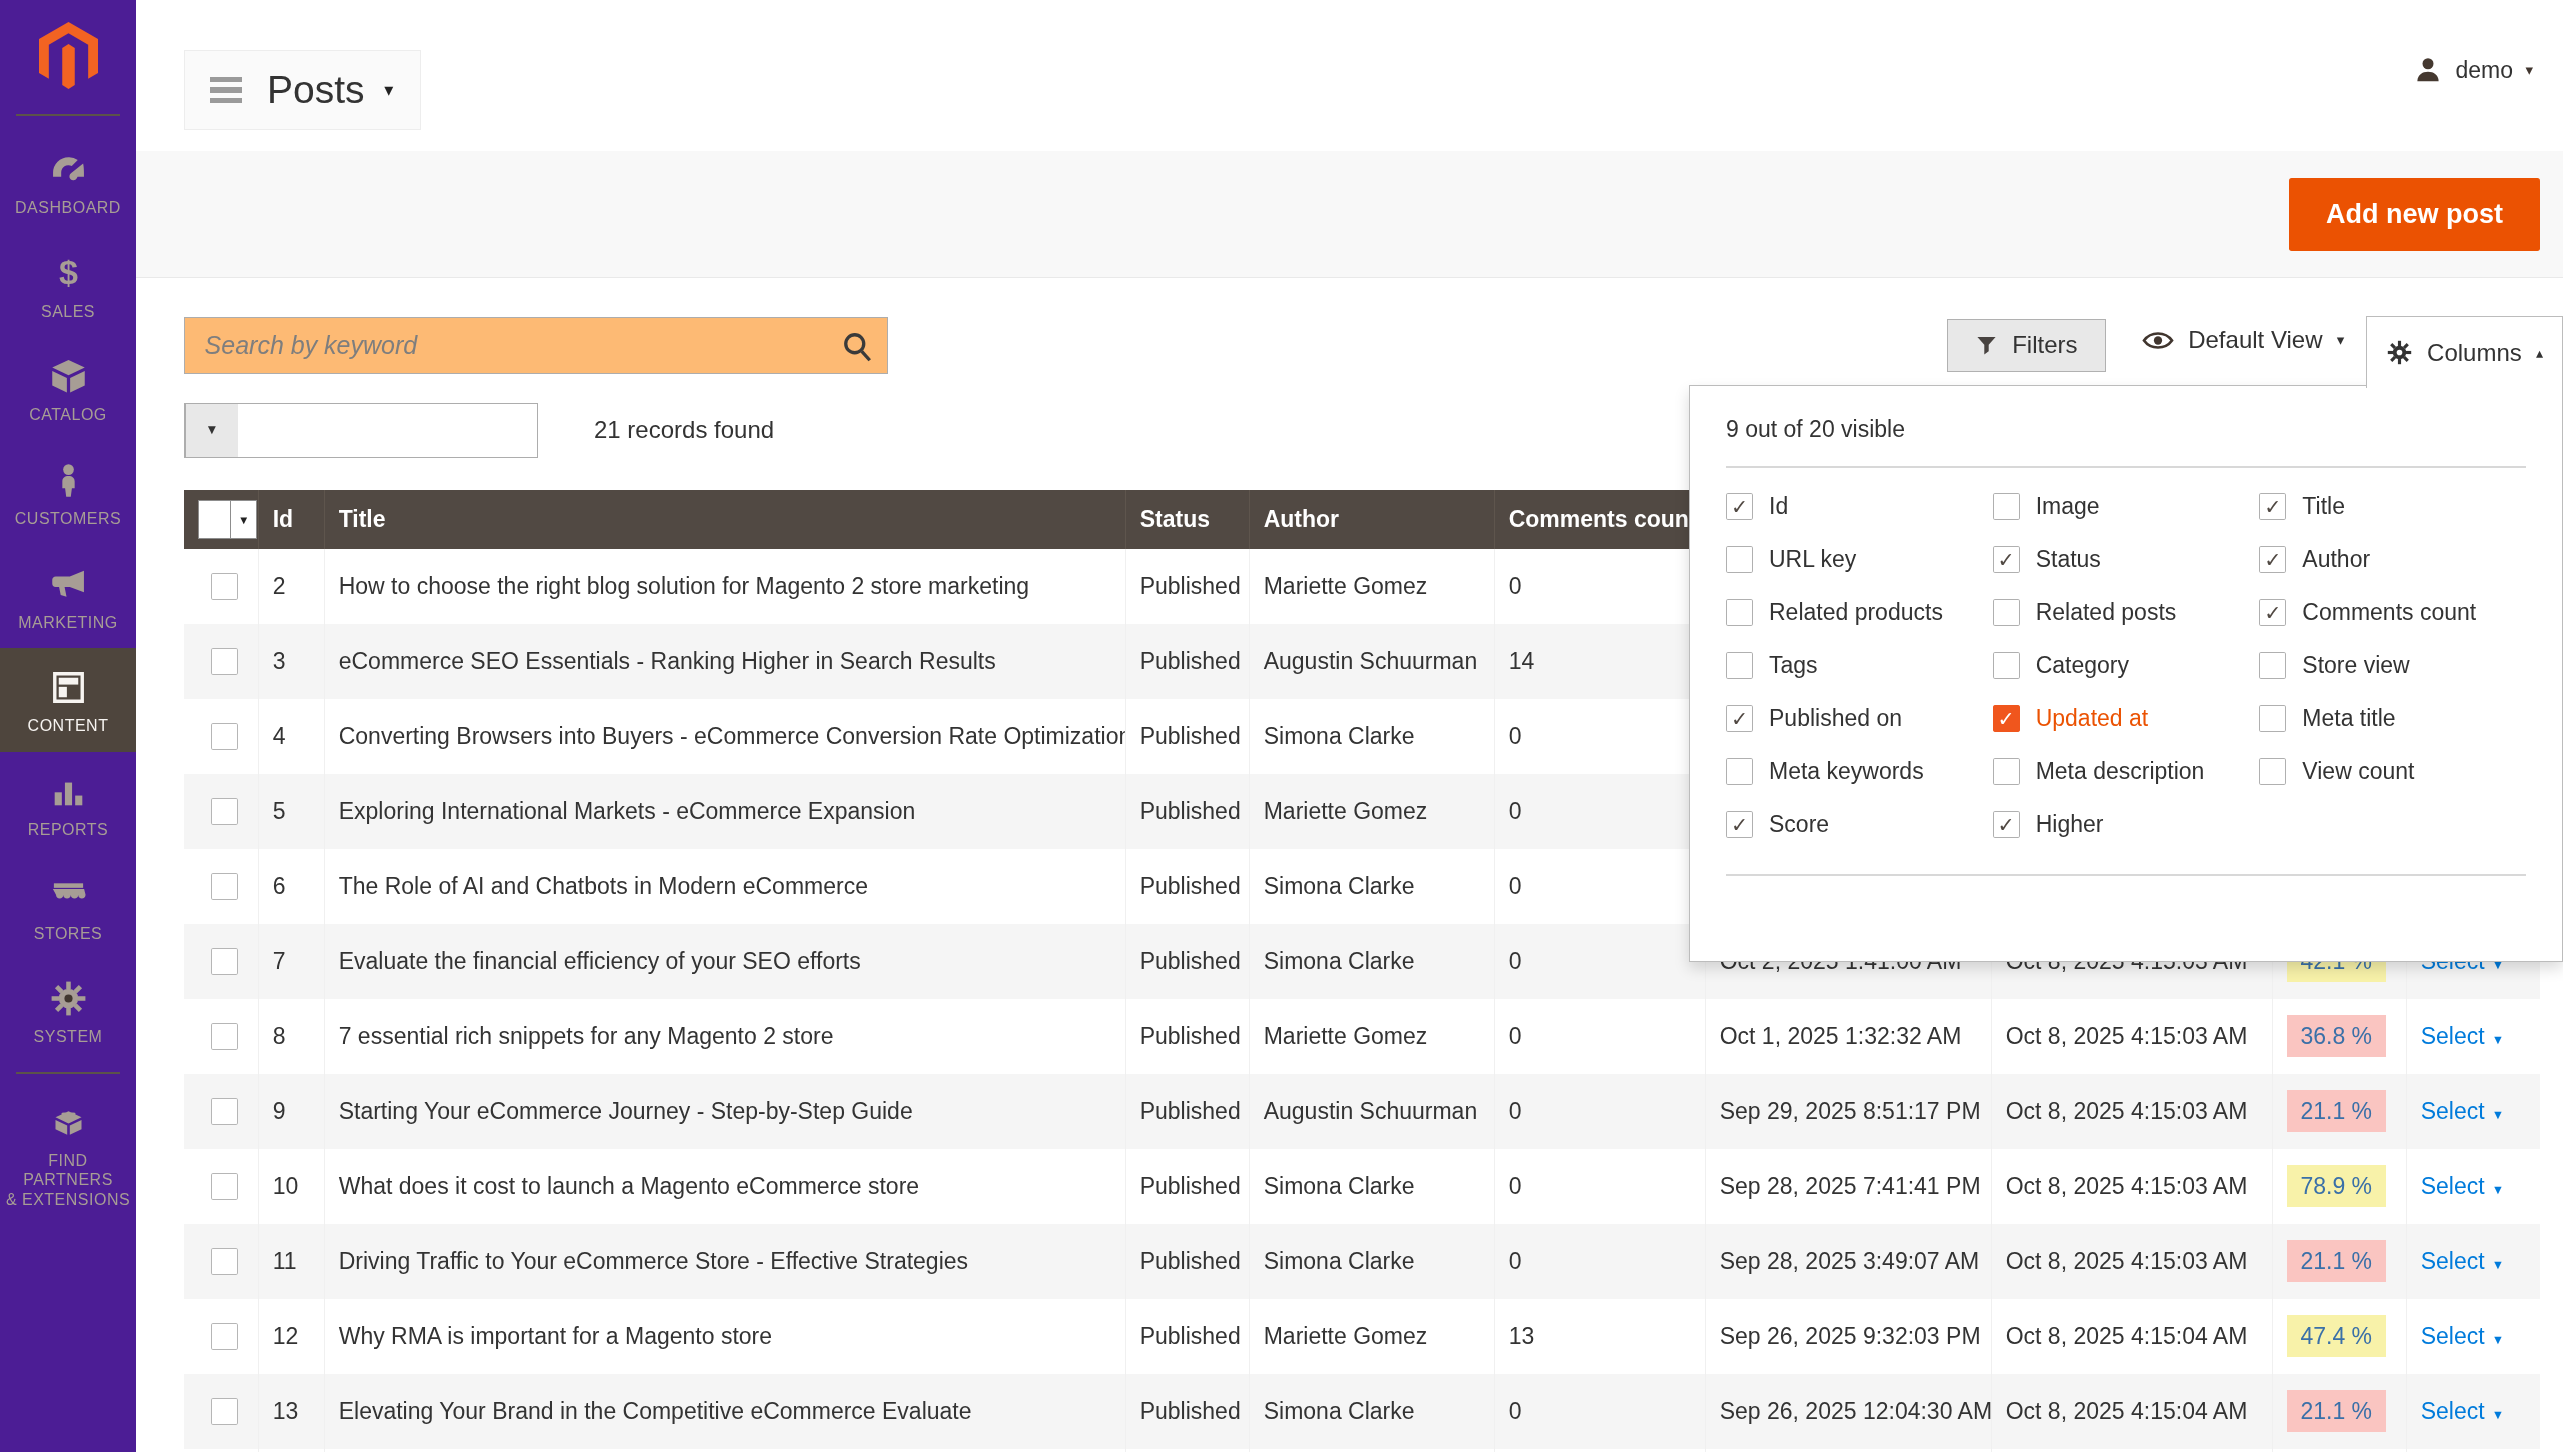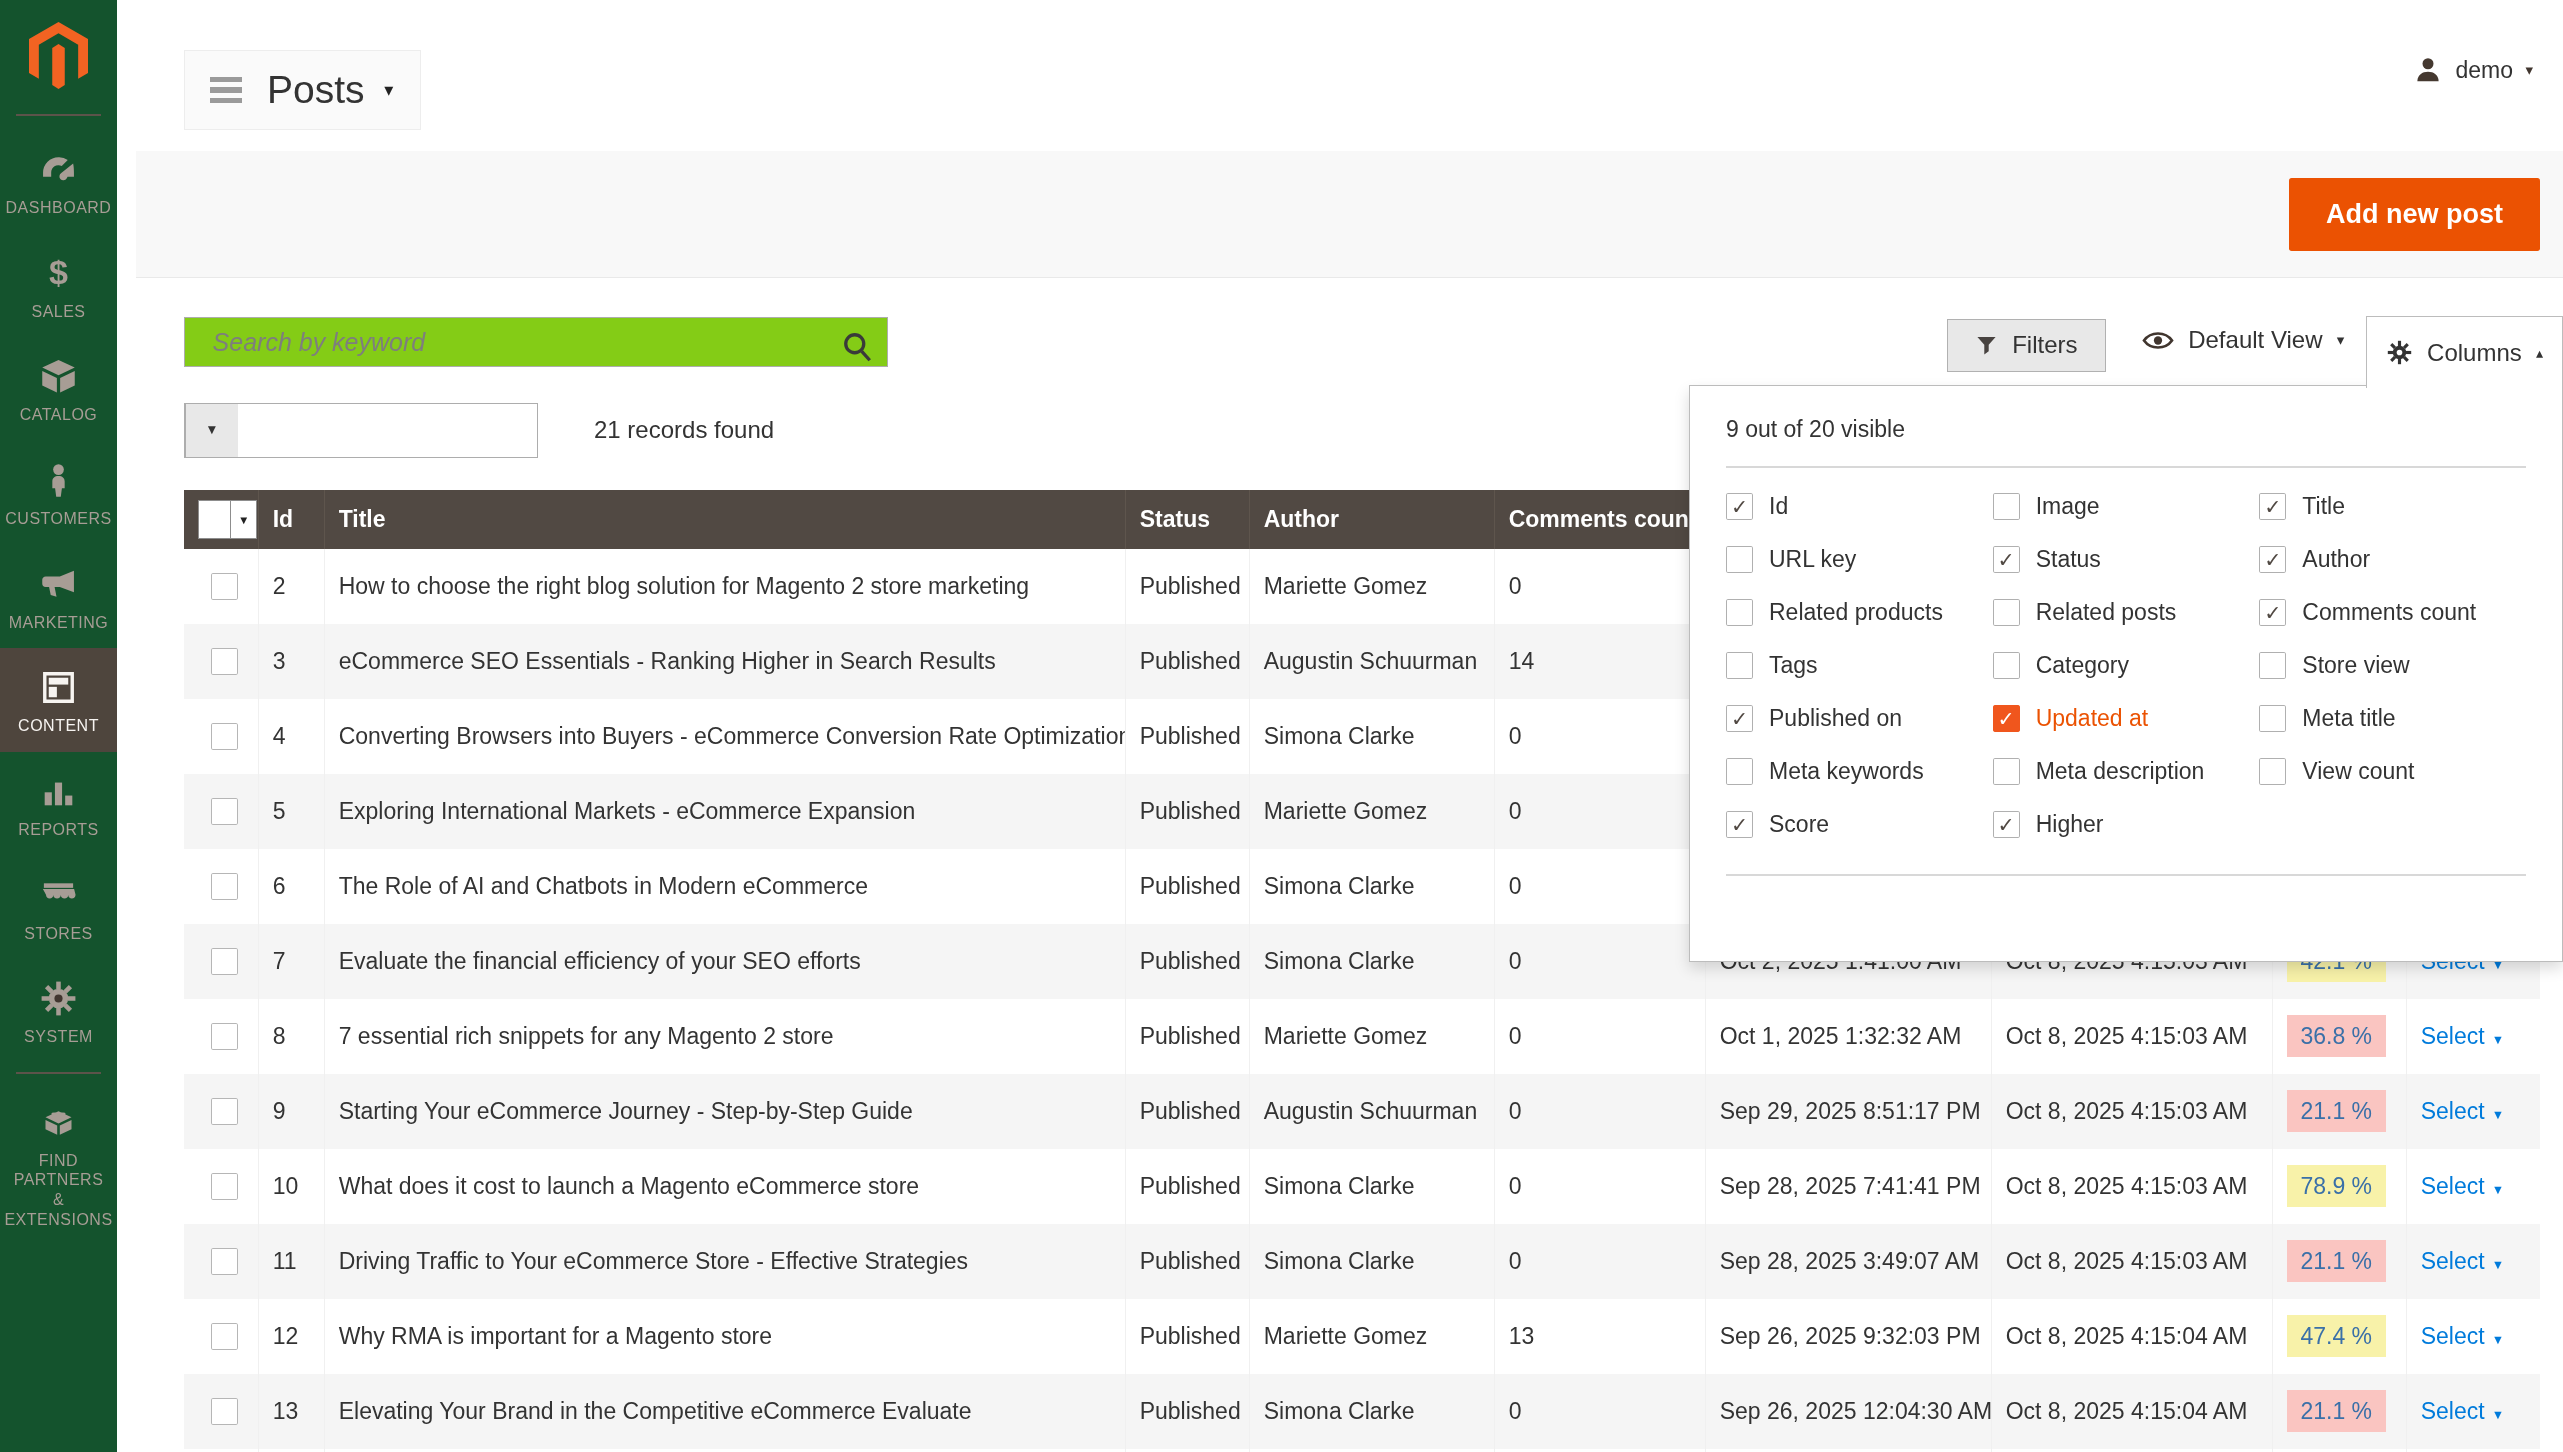--- a/index.html
+++ b/index.html
@@ -1,20 +1,20 @@
 <!DOCTYPE html>
 <html style="font-size:14.2px"><head>
 <meta charset="utf-8">
 <style>
   html,body{margin:0;padding:0;background:#fff;}
   .screen{position:relative;width:2563px;height:1453px;overflow:hidden;background:#fff;
           font-family:"Liberation Sans","DejaVu Sans",sans-serif;color:#333;}
 
   
-  .sidebar{position:absolute;left:0;top:0;width:117px;height:100%;background:#14532d;z-index:40;}
+  .sidebar{position:absolute;left:0;top:0;width:136px;height:100%;background:#4c1d95;z-index:40;}
   .logo{height:112px;display:flex;align-items:center;justify-content:center;}
   .logo-divider{height:1.8px;background:#5c534a;margin:1.8px 16px 0;}
   .nav{margin-top:14.2px;}
   .nav-item{padding:18px 3.6px 16px;text-align:center;color:#a79d95;cursor:pointer;}
   .nav-item .icn{height:43px;display:flex;align-items:center;justify-content:center;}
   .nav-item .icn svg{height:39px;width:39px;fill:currentColor;}
   .nav-item .lbl{margin-top:7.1px;font-size:16px;letter-spacing:0.5px;line-height:19.6px;white-space:pre-line;}
   .nav-item.active{background:#4e453d;color:#f7f4f1;}
   .nav-divider{height:1.8px;background:#5c534a;margin:9px 16px;}
 
@@ -31,21 +31,21 @@
   .user-menu{position:absolute;right:30px;top:55px;display:flex;align-items:center;gap:12.5px;cursor:pointer;text-align:center;}
   .user-menu .uname{font-size:23px;color:#333;}
   .user-menu .caret{font-size:15px;color:#41362f;}
 
   .toolbar-band{height:126px;background:#f8f8f8;border-bottom:1.8px solid #e9e9e9;position:relative;}
   .add-btn{position:absolute;right:23px;top:27px;height:73px;padding:0 37px;background:#eb5202;color:#fff;
            font-size:27px;font-weight:bold;border:none;border-radius:2.7px;cursor:pointer;
            font-family:"Liberation Sans","DejaVu Sans",sans-serif;}
 
   .controls-row{position:relative;height:57px;margin-top:39px;}
-  .search-box{position:absolute;left:48px;top:0;width:704px;height:50px;border:1.8px solid #adadad;background:#84cc16;box-sizing:border-box;padding-left:8px;}
+  .search-box{position:absolute;left:48px;top:0;width:704px;height:57px;border:1.8px solid #adadad;background:#fdba74;box-sizing:border-box;}
   .search-box input{width:100%;height:100%;border:none;outline:none;box-sizing:border-box;background:transparent;
                     font-size:25px;color:#444;padding:0 64px 0 19.6px;font-family:"Liberation Sans","DejaVu Sans",sans-serif;}
   .search-box input::placeholder{font-style:italic;color:#7e7e7e;opacity:1;}
   .search-icn{position:absolute;right:12.5px;top:9.8px;width:36px;height:36px;cursor:pointer;}
   .filters-btn{position:absolute;left:1811px;top:1.8px;height:53px;padding:0 27px;background:#e8e8e8;border:1.8px solid #b1b1b1;
                display:flex;align-items:center;gap:14.2px;font-size:24px;color:#333;box-sizing:border-box;cursor:pointer;}
   .view-btn{position:absolute;left:2006px;top:9px;display:flex;align-items:center;gap:14.2px;font-size:24px;color:#333;cursor:pointer;}
   .view-btn .caret{font-size:15px;}
 
   .actions-row{position:relative;height:55px;margin-top:28.5px;}

